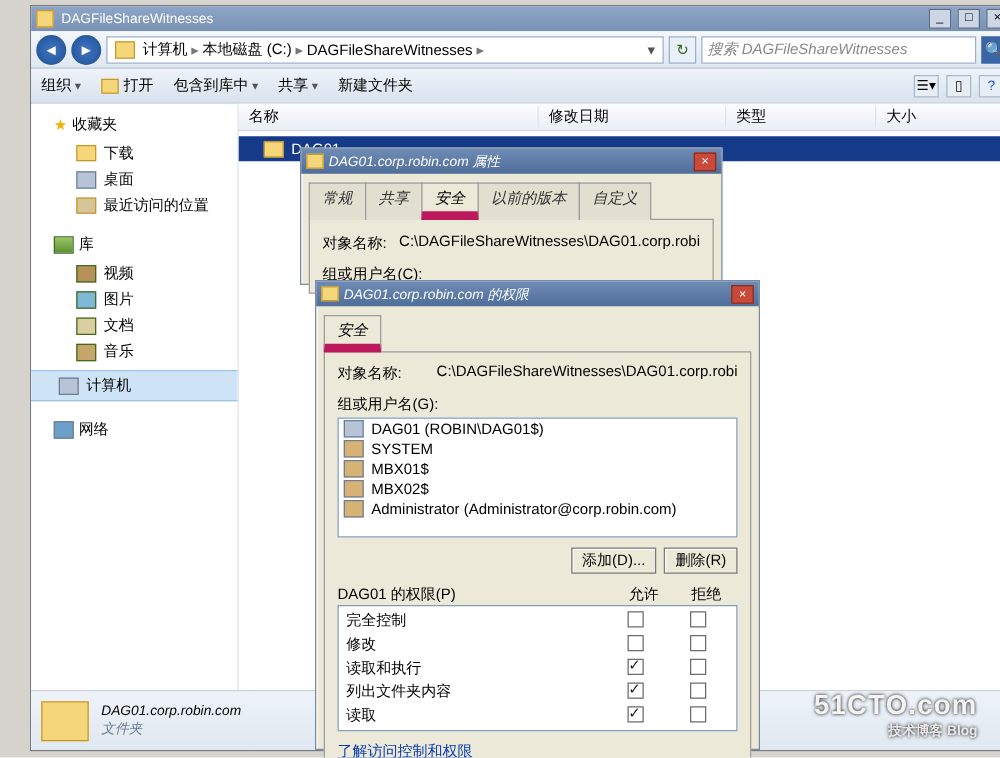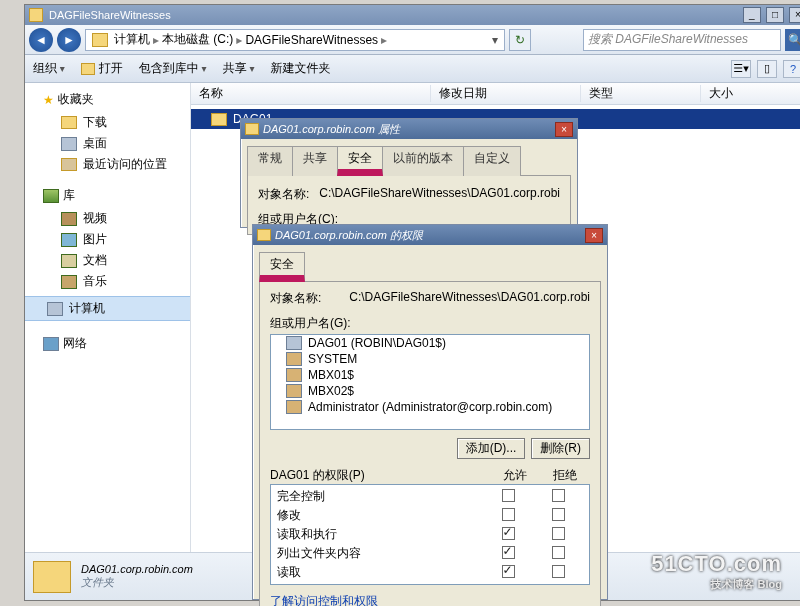--- a/index.html
+++ b/index.html
@@ -13,21 +13,21 @@
   .win-btns button { width: 18px; height: 16px; font-size: 10px; line-height: 12px; border: 1px solid #5a6c87; background: #cdd6e4; margin-left: 2px; padding: 0; }
 
   .navbar { height: 30px; background: linear-gradient(#f4f7fb,#dfe7f1); border-bottom: 1px solid #a8b5c7; display: flex; align-items: center; padding: 0 4px; gap: 4px; }
   .nav-circle { width: 24px; height: 24px; border-radius: 50%; background: radial-gradient(#3f76c1,#1f4e93); display: flex; align-items: center; justify-content: center; color: #fff; font-size: 12px; }
   .addr { flex: 1; height: 22px; border: 1px solid #9cafc9; background: #fff; display: flex; align-items: center; padding: 0 2px; }
   .addr .ficon { width: 16px; height: 14px; background: #f5d67b; border: 1px solid #c59a2a; margin: 0 4px; }
   .crumb { padding: 0 2px; }
   .crumb-sep { color: #777; padding: 0 1px; }
   .addr .drop { margin-left: auto; padding: 0 4px; color: #555; }
   .refresh { width: 22px; height: 22px; border: 1px solid #9cafc9; background: #eaf0f7; color: #2e6b1f; display: flex; align-items: center; justify-content: center; }
-  .search { width: 198px; height: 22px; border: 1px solid #9cafc9; background: #fff; display: flex; align-items: center; padding: 0 4px; font-style: italic; color: #888; margin-left: 48px; }
+  .search { width: 220px; height: 22px; border: 1px solid #9cafc9; background: #fff; display: flex; align-items: center; padding: 0 4px; font-style: italic; color: #888; }
   .search-btn { width: 22px; height: 22px; background: #3a66a8; color: #fff; display: flex; align-items: center; justify-content: center; }
 
   .toolbar { height: 28px; background: linear-gradient(#eef3f9,#d9e2ee); border-bottom: 1px solid #b7c3d3; display: flex; align-items: center; padding: 0 8px; gap: 16px; }
   .toolbar .dd::after { content: " ▾"; color: #555; font-size: 10px; }
   .toolbar .open-ico { display:inline-block; width:14px; height:12px; background:#f5d67b; border:1px solid #c59a2a; margin-right:4px; vertical-align:middle; }
   .toolbar .rtools { margin-left:auto; display:flex; gap:6px; }
   .tool-ico { width:20px; height:18px; border:1px solid #aab7c8; background:#e8eef6; display:flex; align-items:center; justify-content:center; font-size:11px; }
 
   .body { display: flex; height: calc(100% - 78px); }
   .navpane { width: 166px; border-right: 1px solid #d8dee6; background: #fff; padding: 6px 0; }
@@ -47,35 +47,35 @@
 
   .status { position:absolute; left:0; bottom:0; width:100%; height:48px; background:linear-gradient(#eef3f9,#dfe7f0); border-top:1px solid #c9d2de; display:flex; align-items:center; padding:4px 8px; gap:10px;font-style:italic; }
   .status .big-folder { width:38px; height:32px; background:#f5d67b; border:1px solid #c59a2a; }
   .status .lines div { font-size:11px; }
   .status .t { color:#000; } .status .b { color:#6b7b8e; }
 
   
   .dlg { position:absolute; background:#ece9d8; border:1px solid #7a8aa5; box-shadow: 1px 1px 0 #fff inset; }
   .dlg-title { height:20px; background:linear-gradient(#6f8cb5,#4e6d99); color:#fff; display:flex; align-items:center; padding:0 4px; font-size:11px; gap:4px;font-style:italic; }
   .dlg-title .x { margin-left:auto; width:18px; height:15px; background:#c84a3a; color:#fff; border:1px solid #8a2b1f; display:flex; align-items:center; justify-content:center; font-size:10px; }
-  .tabs { display:flex; padding:6px 6px 0 6px; gap:0; }
+  .tabs { display:flex; padding:6px 6px 0 6px; gap:0;font-style:italic; }
   .tab { padding:3px 10px 2px; border:1px solid #9c9c9c; border-bottom:none; background:#ece9d8; font-size:12px; margin-right:-1px; position:relative; top:1px; }
   .tab.active { background:#ece9d8; z-index:2; border-bottom:7px solid #be185d; }
   .tab.inactive { background:#e2dfd0; color:#333; }
   .tab-pane { margin:0 6px 6px 6px; border:1px solid #9c9c9c; background:#ece9d8; padding:10px; height:calc(100% - 48px); }
   .kv { display:flex; font-size:12px; margin-bottom:8px; }
   .kv .k { width:80px; }
 
   .dlg1 { left:240px; top:118px; width:338px; height:110px; }
 
   
   .dlg2 { left:252px; top:224px; width:356px; height:376px; z-index:50; }
   .dlg2 .tab-pane { height:auto; padding:8px 10px 10px; }
   .listbox { border:1px solid #7f9db9; background:#fff; height:96px; overflow:hidden; }
-  .lb-row { display:flex; align-items:center; gap:6px; padding:1px 15px; font-size:12px; }
+  .lb-row { display:flex; align-items:center; gap:6px; padding:1px 4px; font-size:12px; }
   .usr-ico { width:16px; height:14px; background:#b6c4d6; border:1px solid #6d7f96; }
   .btnrow { display:flex; justify-content:flex-end; gap:6px; margin:8px 0; }
   .win-btn { font-size:12px; padding:1px 8px; border:1px solid #7a7a7a; background:#ece9d8; box-shadow: 1px 1px 0 #fff inset; }
   .permhead { display:flex; font-size:12px; margin-top:4px; }
   .permhead .lh { flex:1; } .permhead .ch { width:50px; text-align:center; }
   .permbox { border:1px solid #7f9db9; background:#fff; padding:2px 6px; }
   .prow { display:flex; align-items:center; font-size:12px; padding:1px 0; }
   .prow .pl { flex:1; }
   .prow .pc { width:50px; text-align:center; }
   .cb { width:13px; height:13px; border:1px solid #6b6b6b; display:inline-block; background:#fff; position:relative; }

